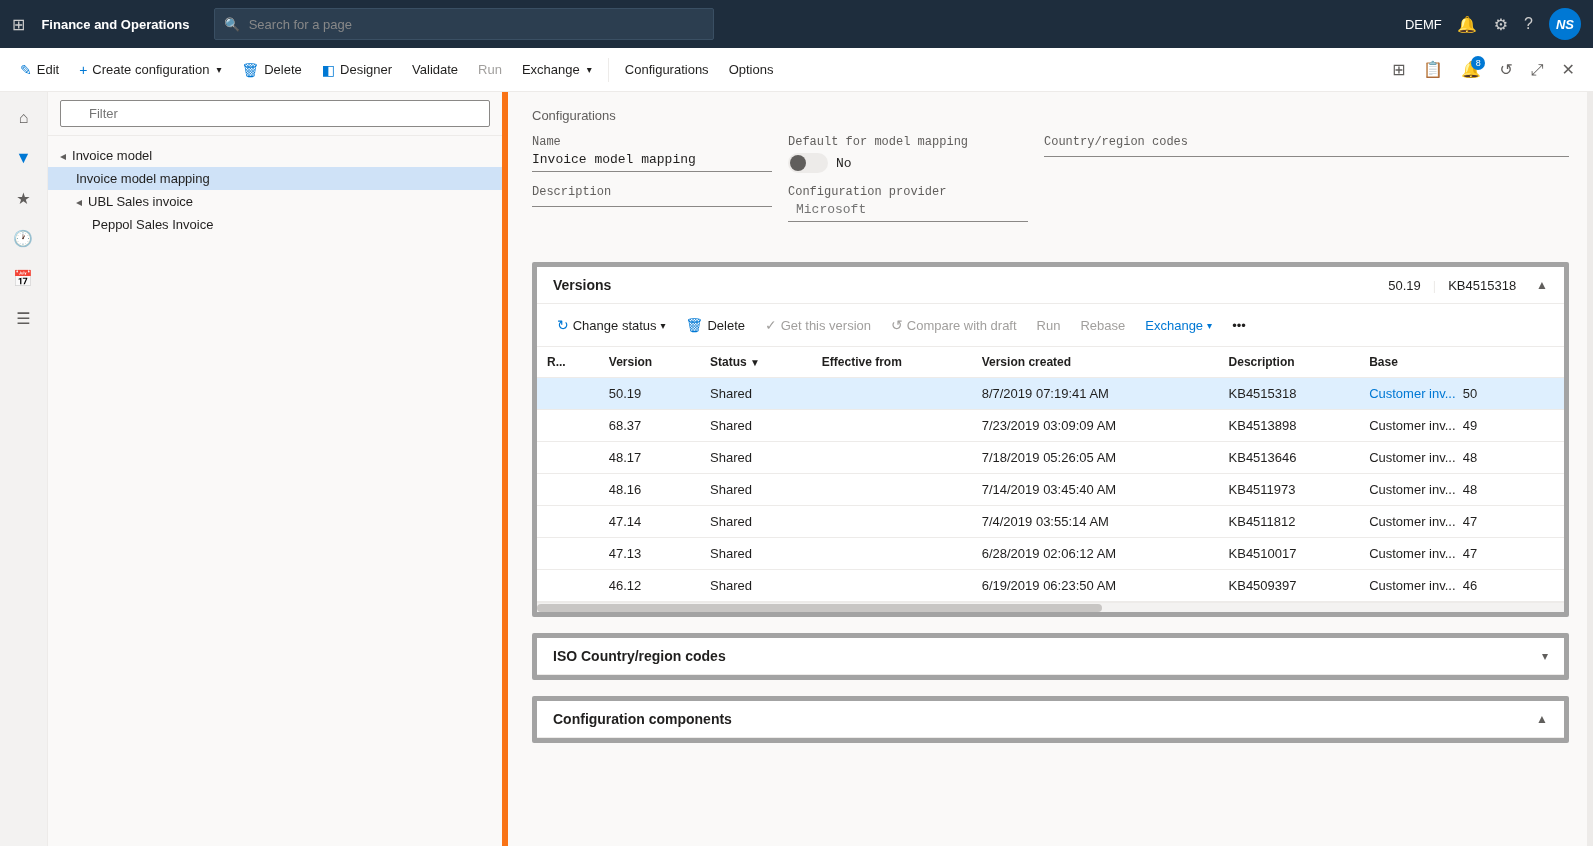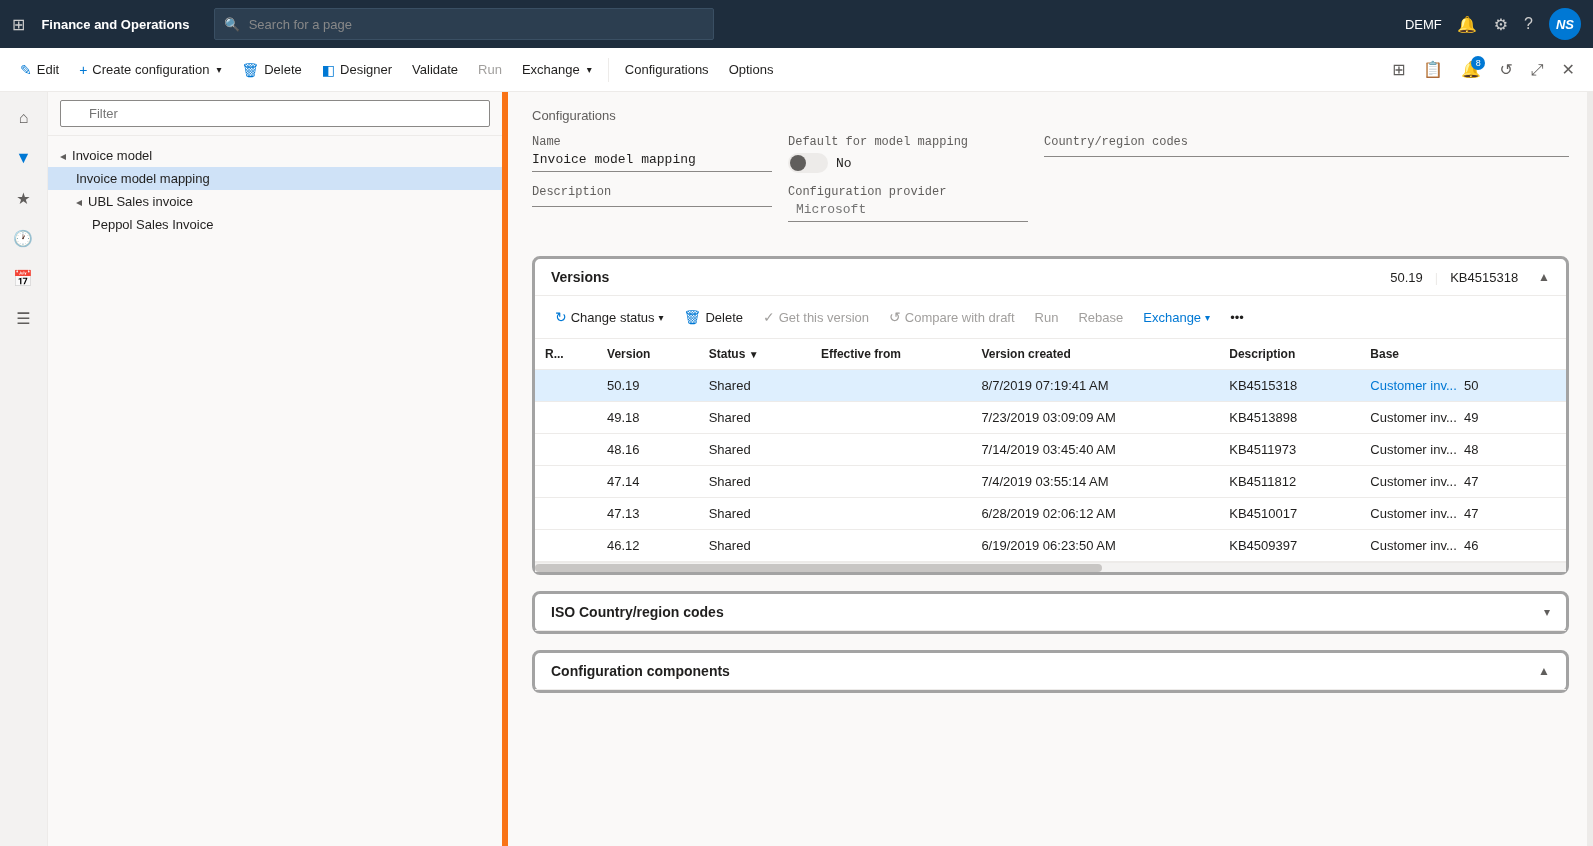--- a/index.html
+++ b/index.html
@@ -242,24 +242,24 @@
       width: 16px; height: 16px;
       background: #605e5c;
       border-radius: 50%;
       top: 2px; left: 2px;
       transition: left 0.2s;
     }
     .toggle-label { font-size: 13px; color: #201f1e; }
 
     
     .section {
-      margin: 10px 24px 16px;
+      margin: 16px 24px 16px;
       background: white;
-      border: 3px solid #a3a3a3;
-      border-radius: 8px;
+      border: 5px solid #a3a3a3;
+      border-radius: 2px;
     }
     .section-header {
       display: flex;
       align-items: center;
       padding: 10px 16px;
       border-bottom: 1px solid #edebe9;
       cursor: pointer;
     }
     .section-title {
       font-size: 14px;
@@ -550,27 +550,38 @@
       <td>Shared</td>
       <td></td>
       <td>8/7/2019 07:19:41 AM</td>
       <td>KB4515318</td>
       <td>
         <span class="link">Customer inv...</span>&nbsp;&nbsp;50
       </td>
     </tr>
               <tr>
       <td></td>
-      <td>49.18</td>
+      <td>68.37</td>
       <td>Shared</td>
       <td></td>
       <td>7/23/2019 03:09:09 AM</td>
       <td>KB4513898</td>
       <td>
         <span class="">Customer inv...</span>&nbsp;&nbsp;49
+      </td>
+    </tr>
+              <tr>
+      <td></td>
+      <td>48.17</td>
+      <td>Shared</td>
+      <td></td>
+      <td>7/18/2019 05:26:05 AM</td>
+      <td>KB4513646</td>
+      <td>
+        <span class="">Customer inv...</span>&nbsp;&nbsp;48
       </td>
     </tr>
               <tr>
       <td></td>
       <td>48.16</td>
       <td>Shared</td>
       <td></td>
       <td>7/14/2019 03:45:40 AM</td>
       <td>KB4511973</td>
       <td>

